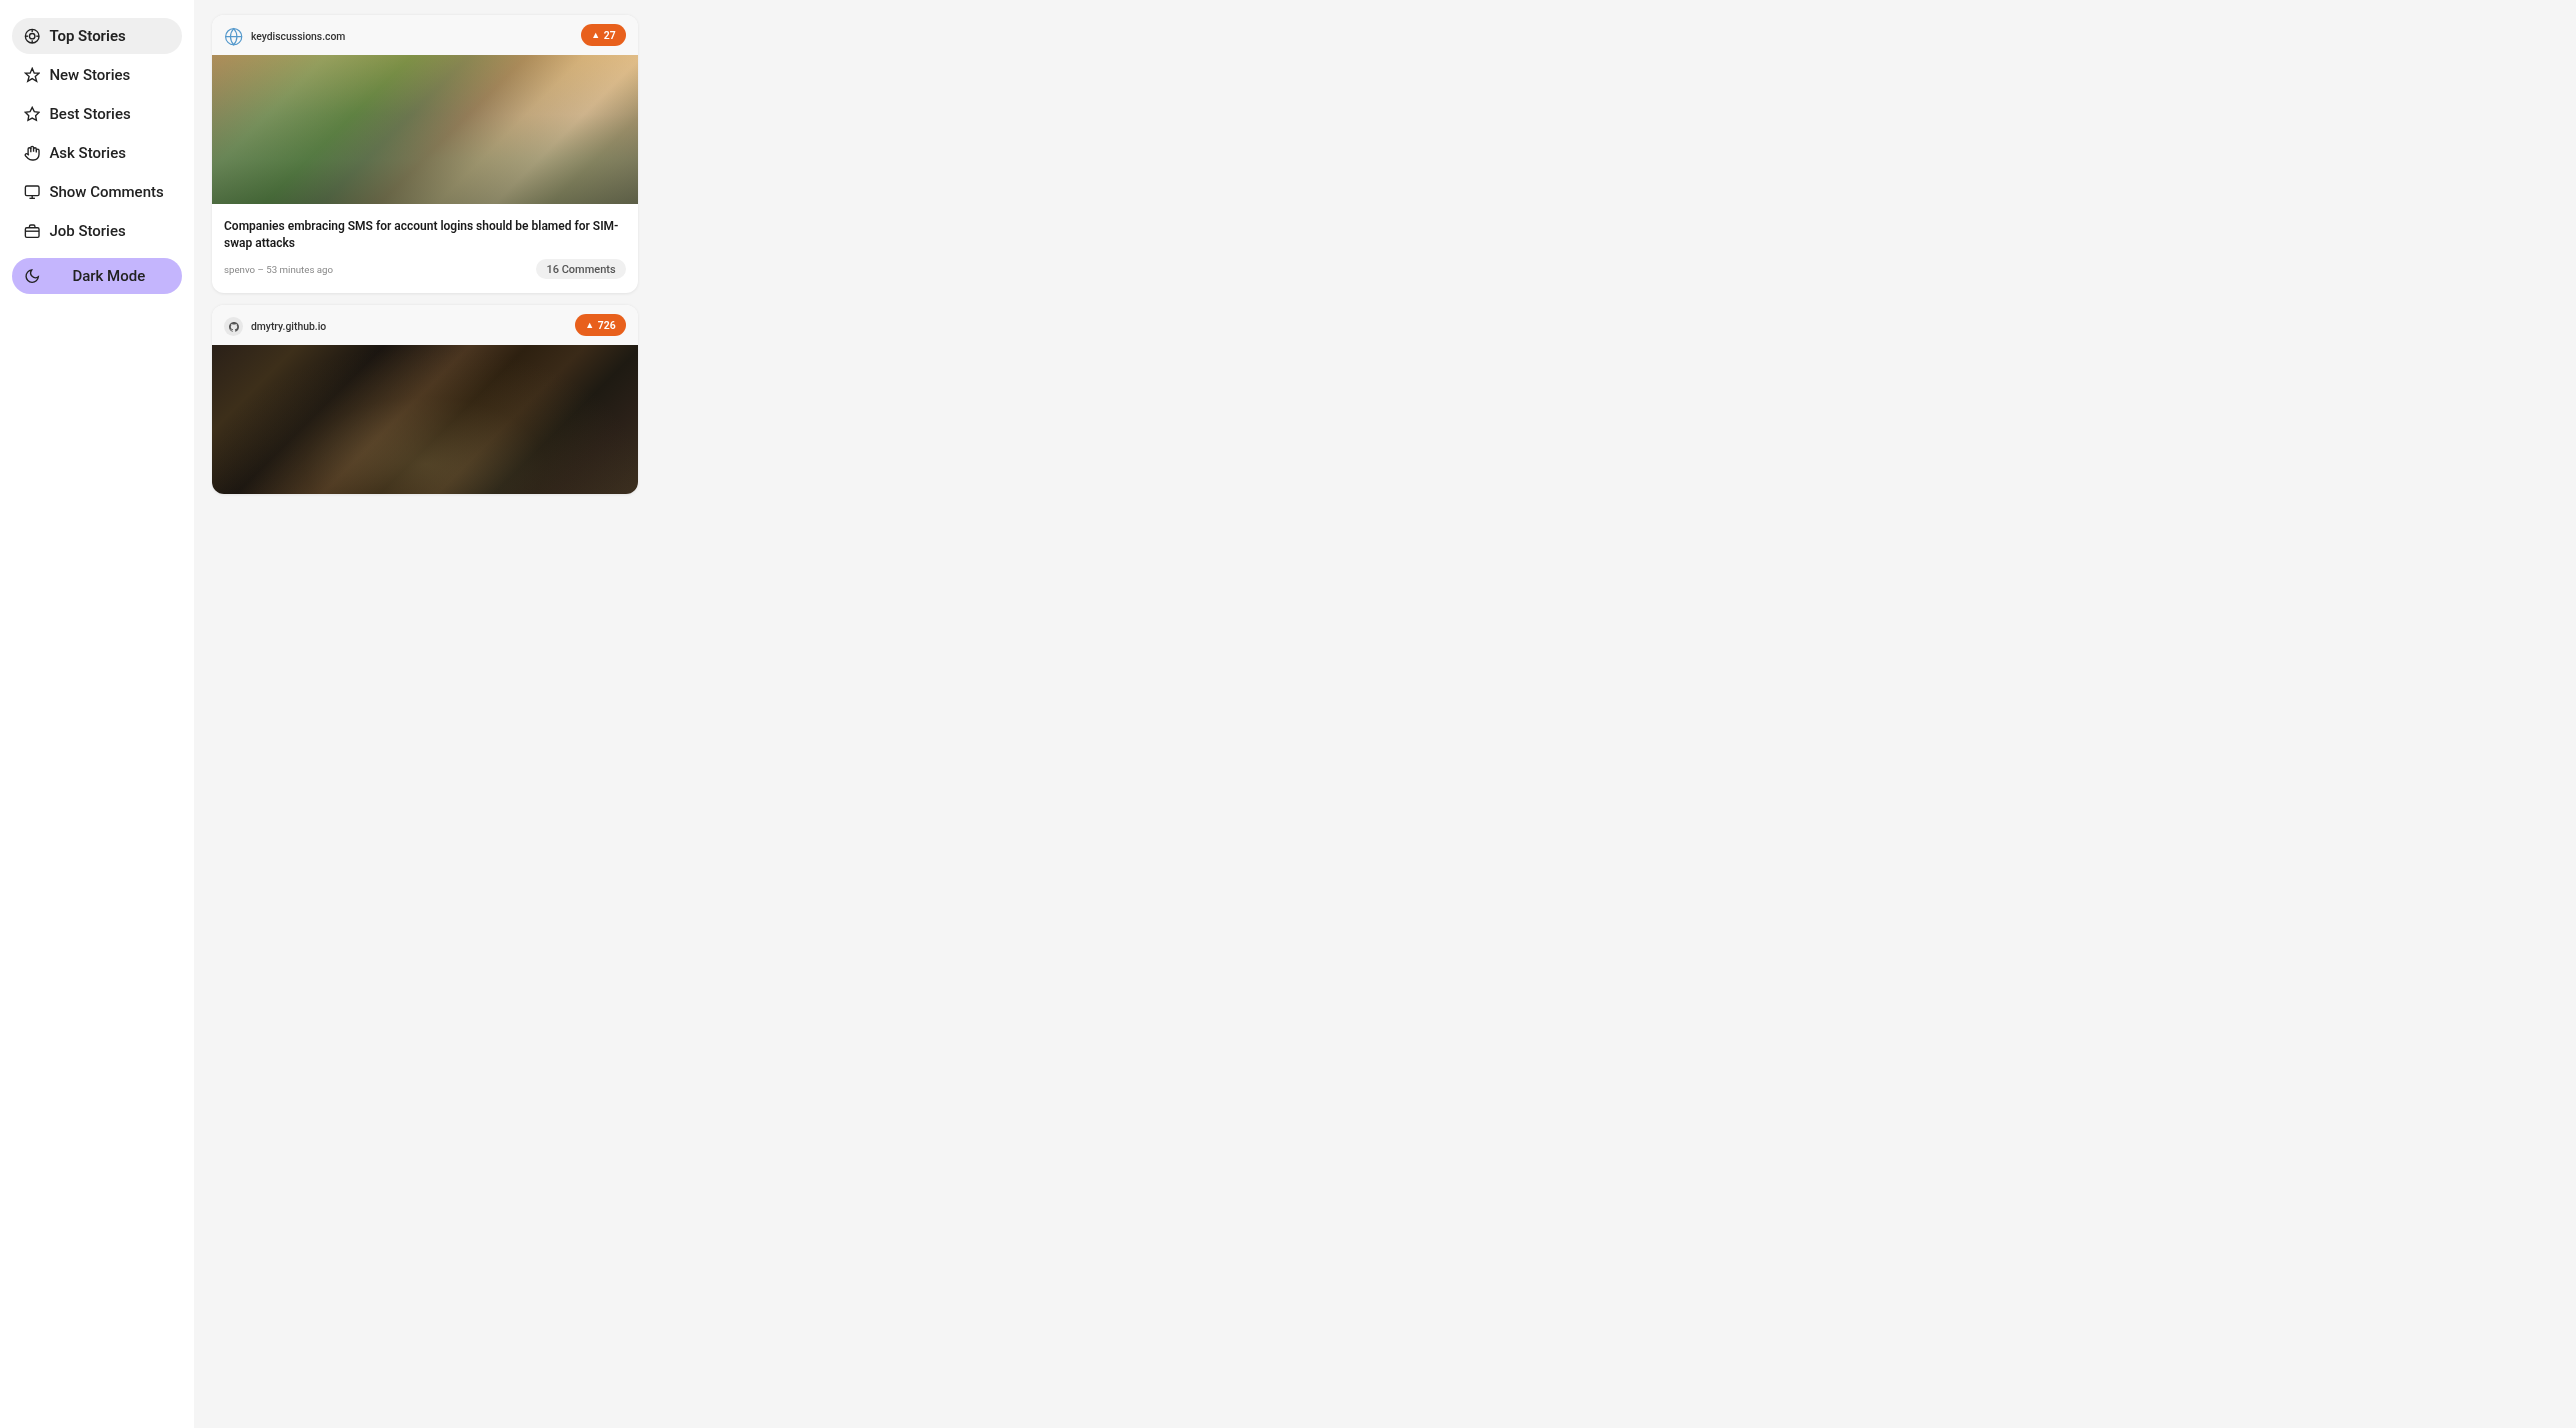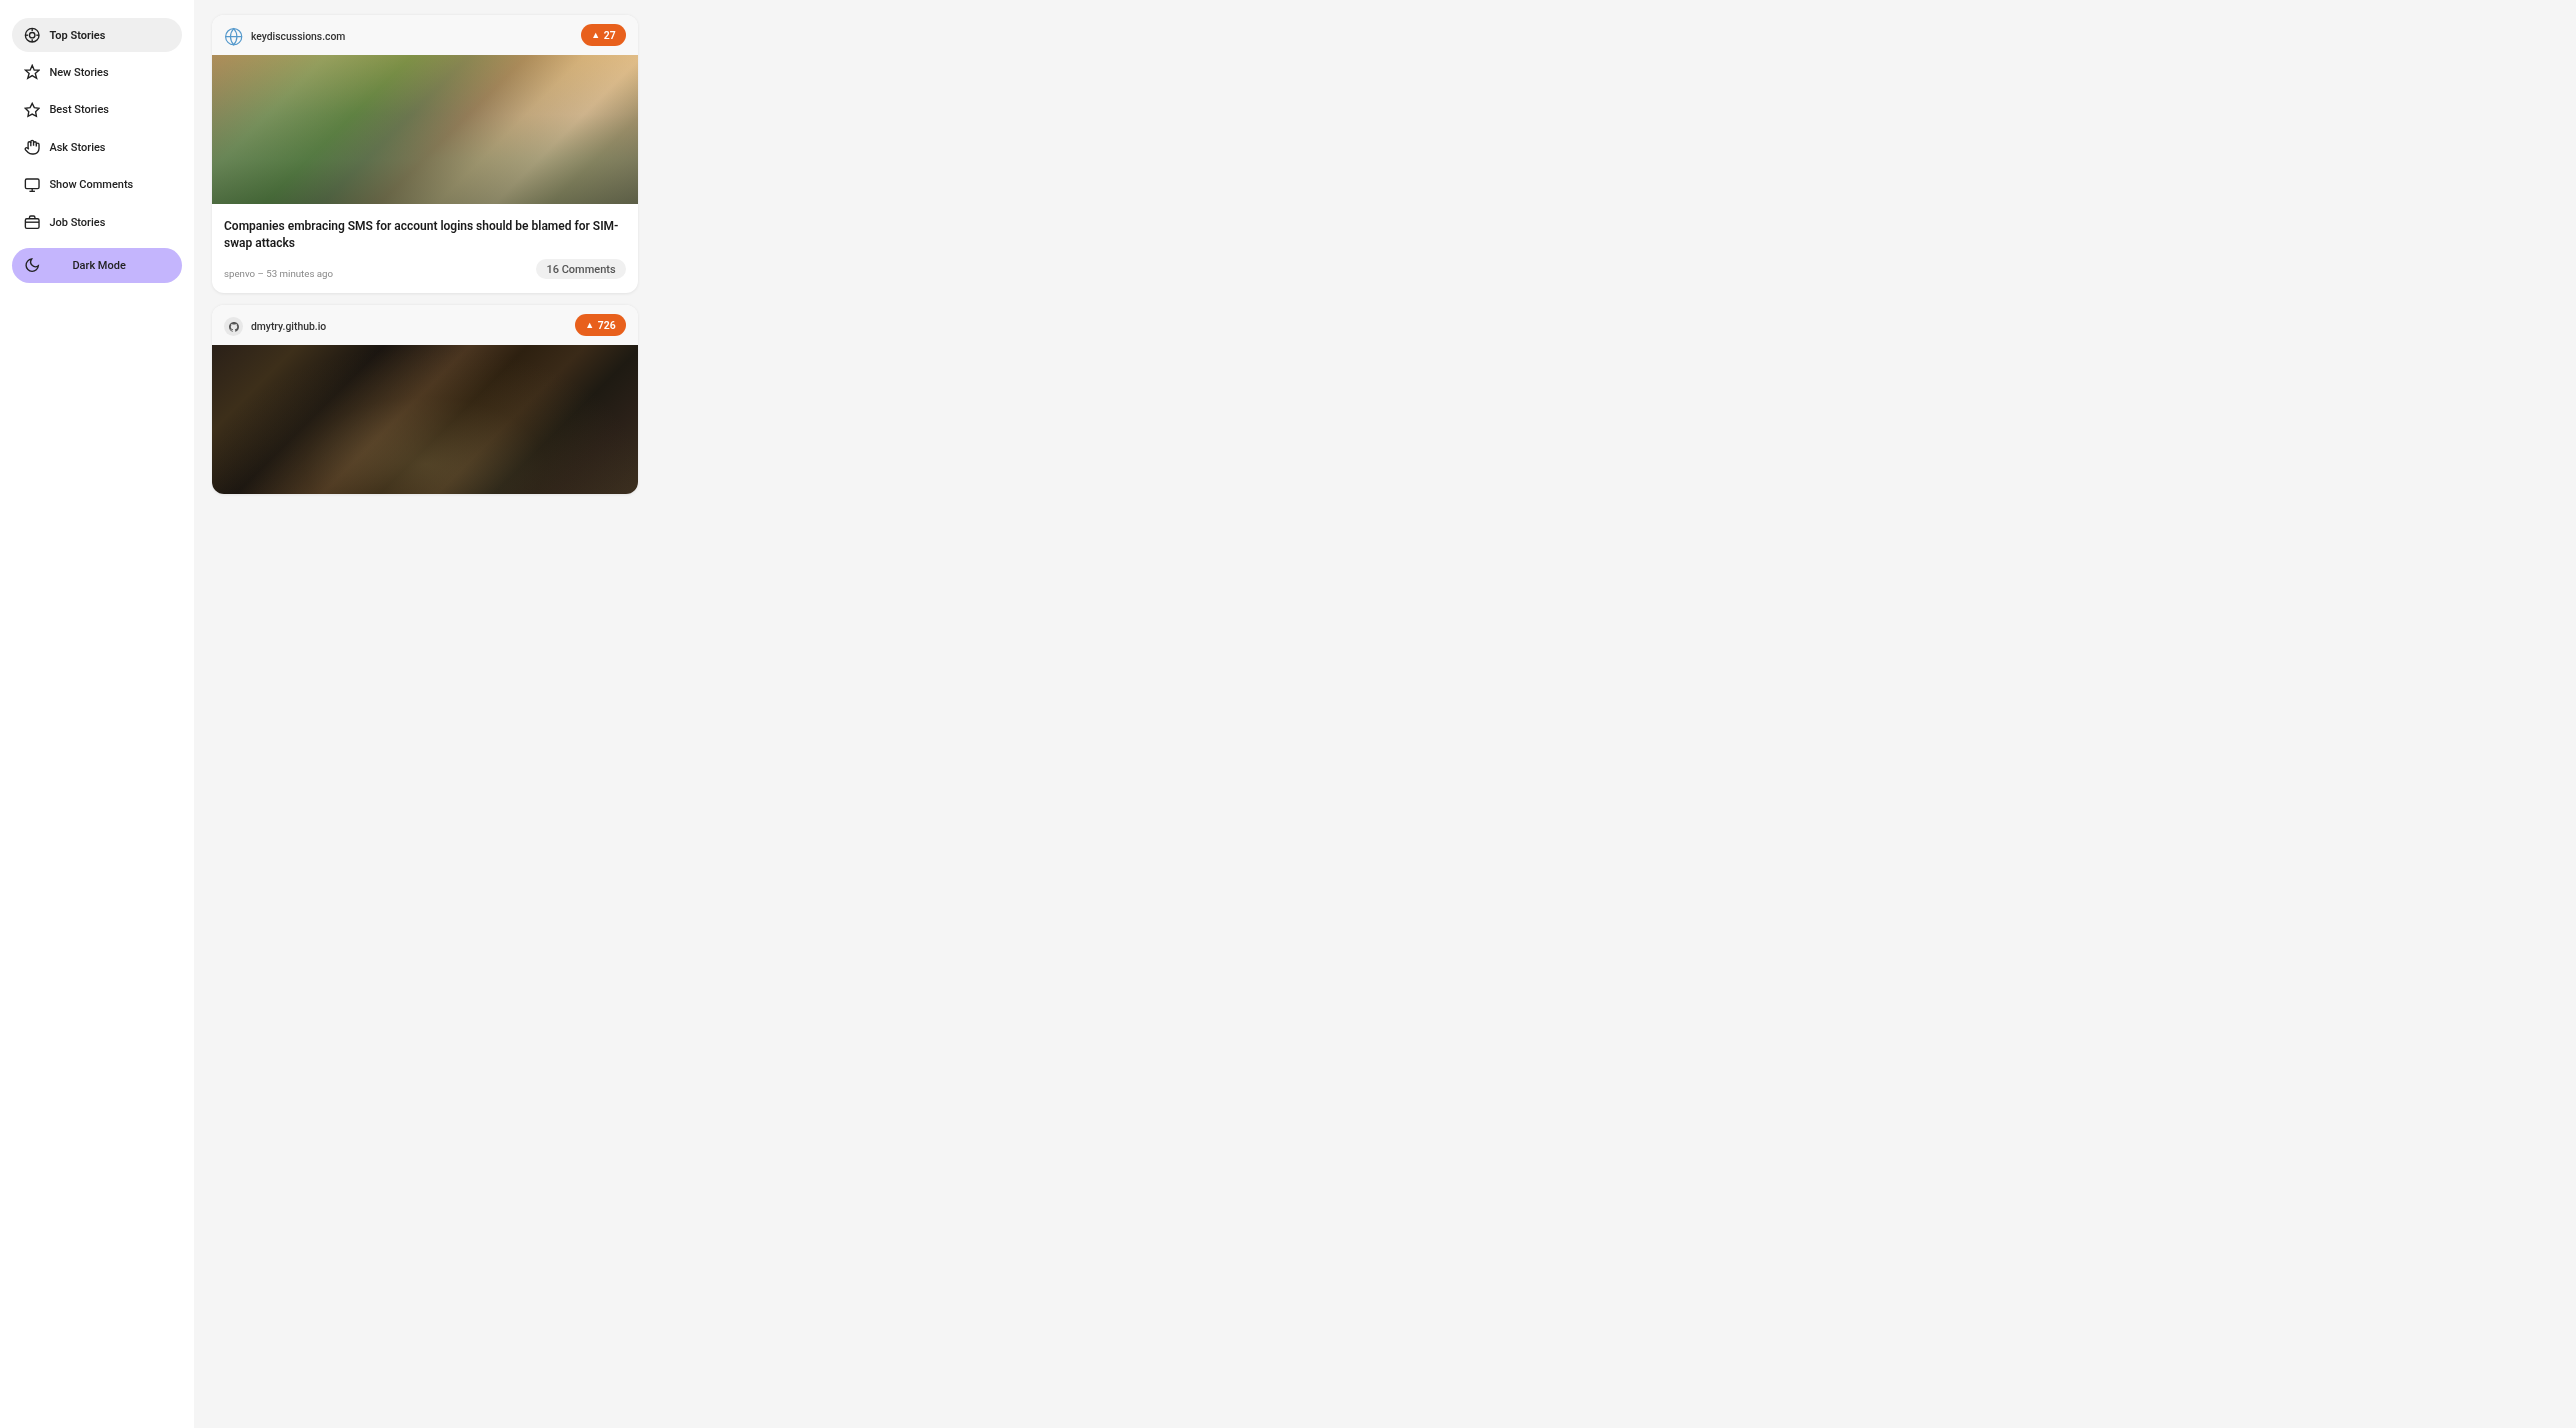--- a/index.html
+++ b/index.html
@@ -29,21 +29,21 @@
       z-index: 10;
     }
 
     .nav-item {
       display: flex;
       align-items: center;
       gap: 9px;
       padding: 9px 12px;
       border-radius: 18px;
       cursor: pointer;
-      font-size: 11px;
+      font-size: 15px;
       font-weight: 500;
       color: #222;
       transition: background 0.15s;
     }
 
     .nav-item.active {
       background: #efefef;
       font-weight: 600;
     }
 
@@ -137,21 +137,21 @@
     .story-title {
       font-size: 12px;
       font-weight: 600;
       color: #1a1a1a;
       line-height: 1.4;
       margin-bottom: 7.5px;
     }
 
     .story-meta {
       display: flex;
-      align-items: flex-end;
+      align-items: center;
       justify-content: space-between;
     }
 
     .story-author {
       font-size: 9.7px;
       color: #888;
     }
 
     .comments-badge {
       background: #f0f0f0;

